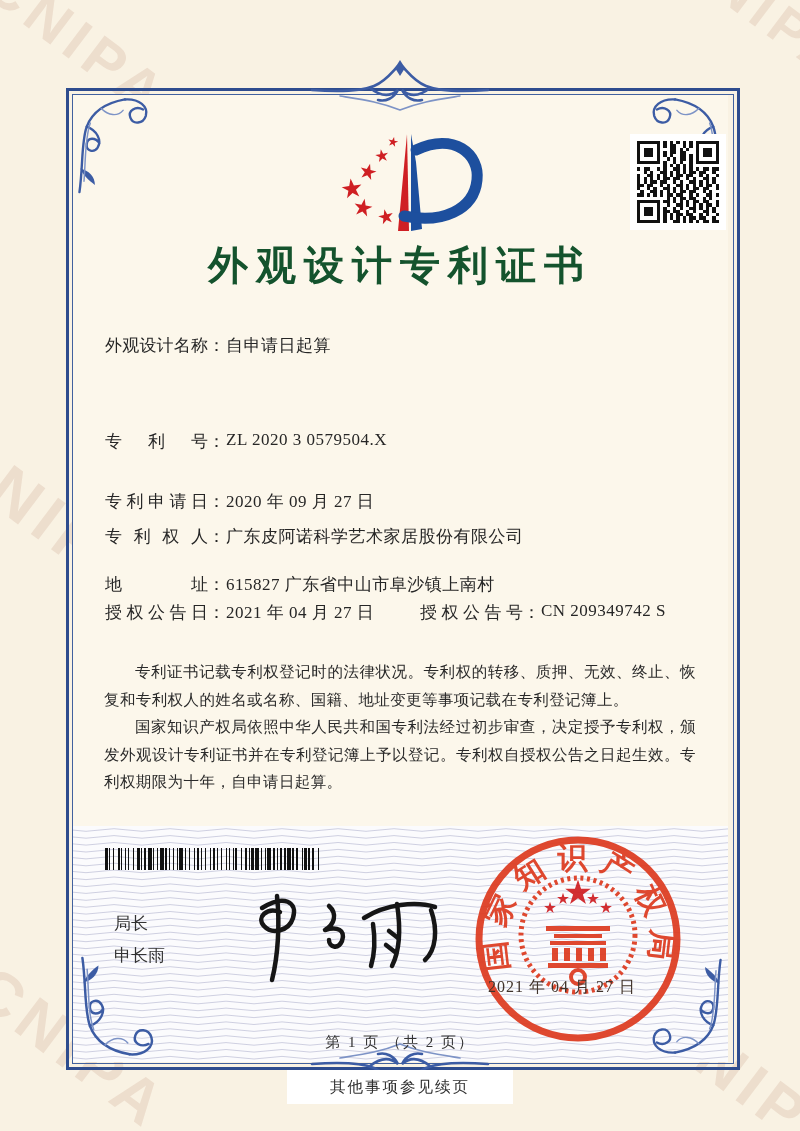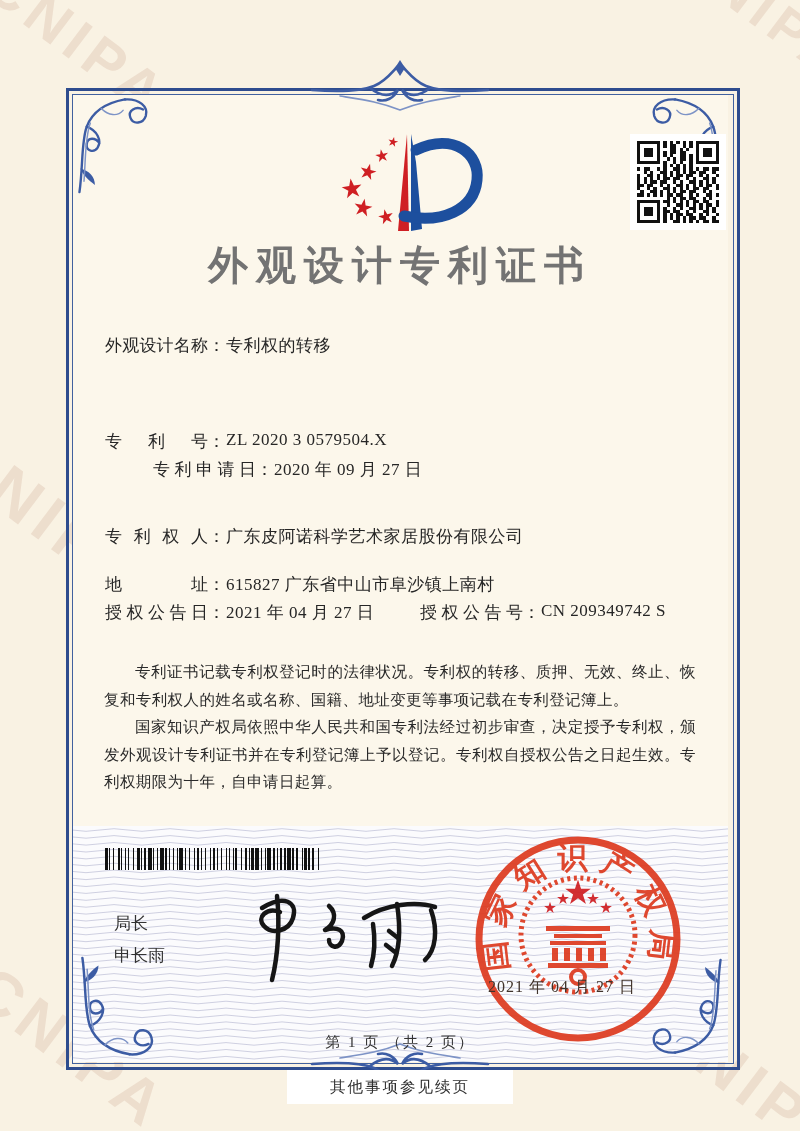--- a/index.html
+++ b/index.html
@@ -20,21 +20,21 @@
   .orn path{stroke:#3c5ca4;stroke-width:2.6;fill:none;stroke-linecap:round;}
   .orn path.f{fill:#3c5ca4;stroke:none;}
   .orn path.lt{stroke:#7d93c6;stroke-width:1.6;}
   
   .content{position:absolute;left:0;top:0;width:800px;height:1131px;z-index:5;}
   .certno{position:absolute;left:104px;top:133px;font-size:17px;letter-spacing:1.5px;color:#222;}
   .logo{position:absolute;left:334px;top:128px;width:152px;height:110px;}
   .qr{position:absolute;left:630px;top:134px;width:96px;height:96px;background:#fff;display:flex;align-items:center;justify-content:center;}
   .qr svg{width:82px;height:82px;shape-rendering:crispEdges;}
   .title{position:absolute;left:0;top:238px;width:800px;text-align:center;font-size:40px;font-weight:600;
-         letter-spacing:8px;color:#737373;}
+         letter-spacing:8px;color:#14532d;}
   .frow{position:absolute;left:105px;width:620px;height:26px;font-size:17px;color:#262626;white-space:nowrap;}
   .flabel{display:inline-block;width:103px;text-align:justify;text-align-last:justify;vertical-align:top;}
   .fcolon{display:inline-block;width:18px;vertical-align:top;}
   .fvalue{letter-spacing:.5px;}
   .gpair2{position:absolute;left:315px;top:0;}
   .paras{position:absolute;left:104px;top:658px;width:592px;font-size:15.5px;line-height:27.5px;
          text-align:justify;color:#2a2a2a;letter-spacing:.4px;}
   .paras p{margin:0;text-indent:2em;}
   .barcode{position:absolute;left:105px;top:848px;width:215px;height:22px;display:flex;align-items:stretch;overflow:hidden;}
   .barcode i{display:block;height:100%;}
@@ -397,26 +397,26 @@
           <rect x="20" y="2" width="3" height="3"></rect>
           <rect x="0" y="18" width="7" height="7"></rect>
           <rect x="1" y="19" width="5" height="5" fill="#fff"></rect>
           <rect x="2" y="20" width="3" height="3"></rect>
         </svg>
       </div>
 
     <div class="title">外观设计专利证书</div>
 
     <div class="frow" style="top:334px;">
-      <span class="flabel">外观设计名称</span><span class="fcolon">：</span><span class="fvalue">专利权的转移</span>
+      <span class="flabel">外观设计名称</span><span class="fcolon">：</span><span class="fvalue">自申请日起算</span>
     </div>
     <div class="frow" style="top:430px;">
       <span class="flabel">专利号</span><span class="fcolon">：</span><span class="fvalue">ZL 2020 3 0579504.X</span>
     </div>
-    <div class="frow" style="top:458px;margin-left:48px;">
+    <div class="frow" style="top:490px;">
       <span class="flabel">专利申请日</span><span class="fcolon">：</span><span class="fvalue">2020 年 09 月 27 日</span>
     </div>
     <div class="frow" style="top:525px;">
       <span class="flabel">专利权人</span><span class="fcolon">：</span><span class="fvalue">广东皮阿诺科学艺术家居股份有限公司</span>
     </div>
     <div class="frow" style="top:573px;">
       <span class="flabel">地址</span><span class="fcolon">：</span><span class="fvalue">615827 广东省中山市阜沙镇上南村</span>
     </div>
     <div class="frow" style="top:601px;">
       <span class="flabel">授权公告日</span><span class="fcolon">：</span><span class="fvalue">2021 年 04 月 27 日</span>

